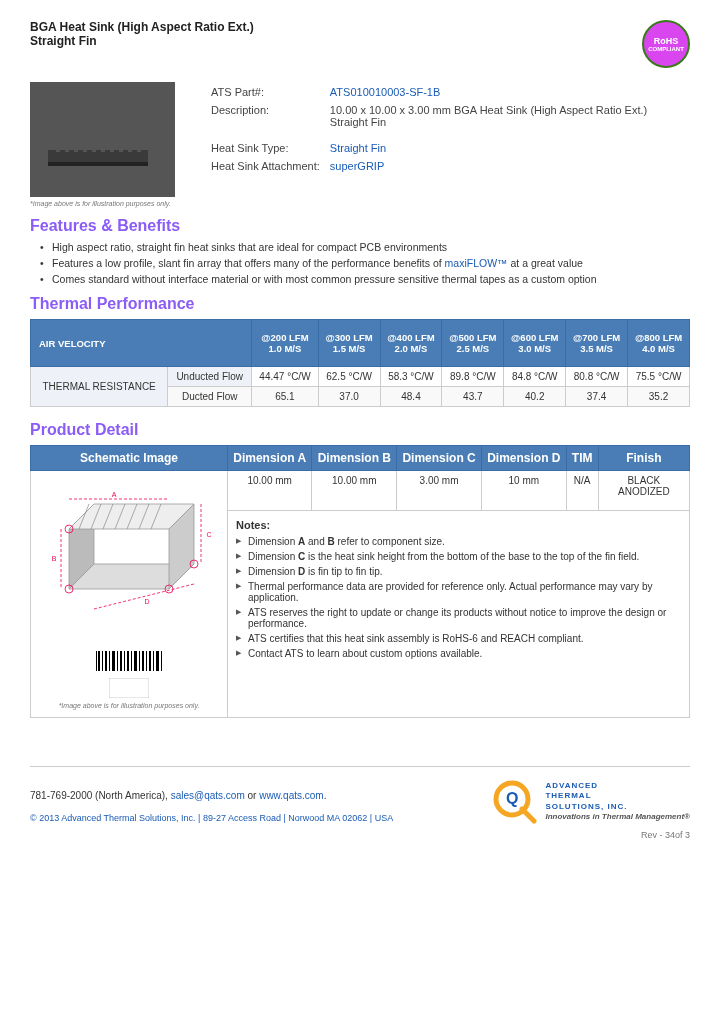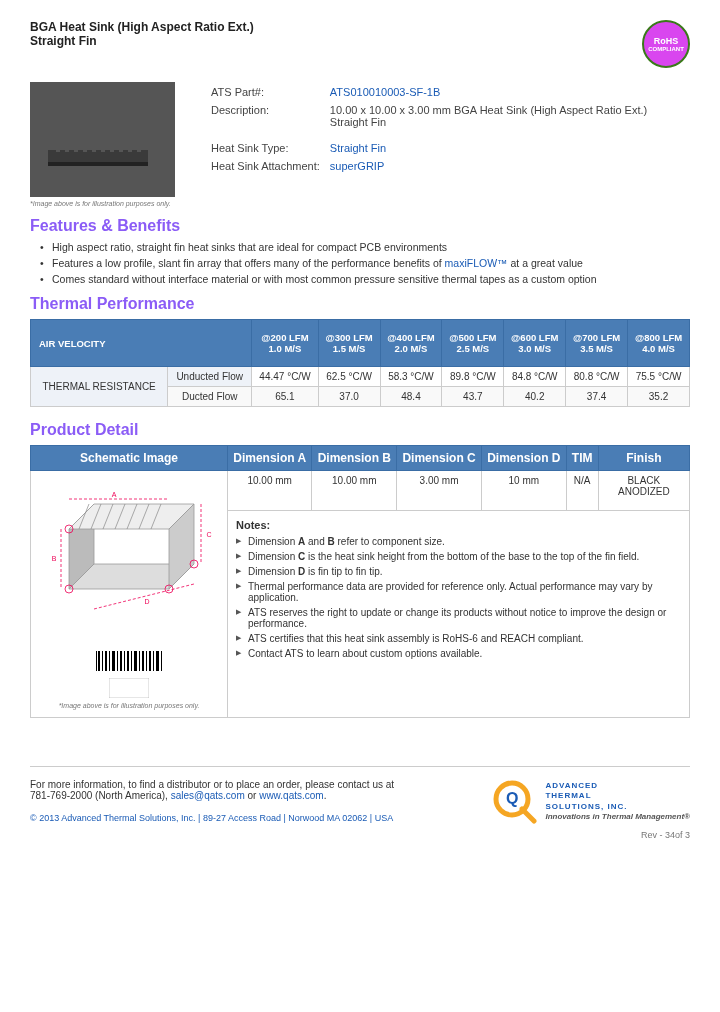--- a/index.html
+++ b/index.html
@@ -469,21 +469,20 @@
       </td>
     </tr>
   </tbody>
 </table>
 
 <div class="spacer"></div>
 
 <div class="footer-section">
   <div class="footer-contact">
     <div>
-      <span>For more information, to find a distributor or to place an order, please contact us at</span>
       <br>
       <span>781-769-2000 (North America),</span>
       <a class="spec-link">sales@qats.com</a>
       <span> or </span>
       <a class="spec-link">www.qats.com</a>.
     </div>
     <div class="footer-copyright">© 2013 Advanced Thermal Solutions, Inc. | 89-27 Access Road  |  Norwood MA  02062  |  USA</div>
   </div>
   <div class="ats-logo-area">
 

